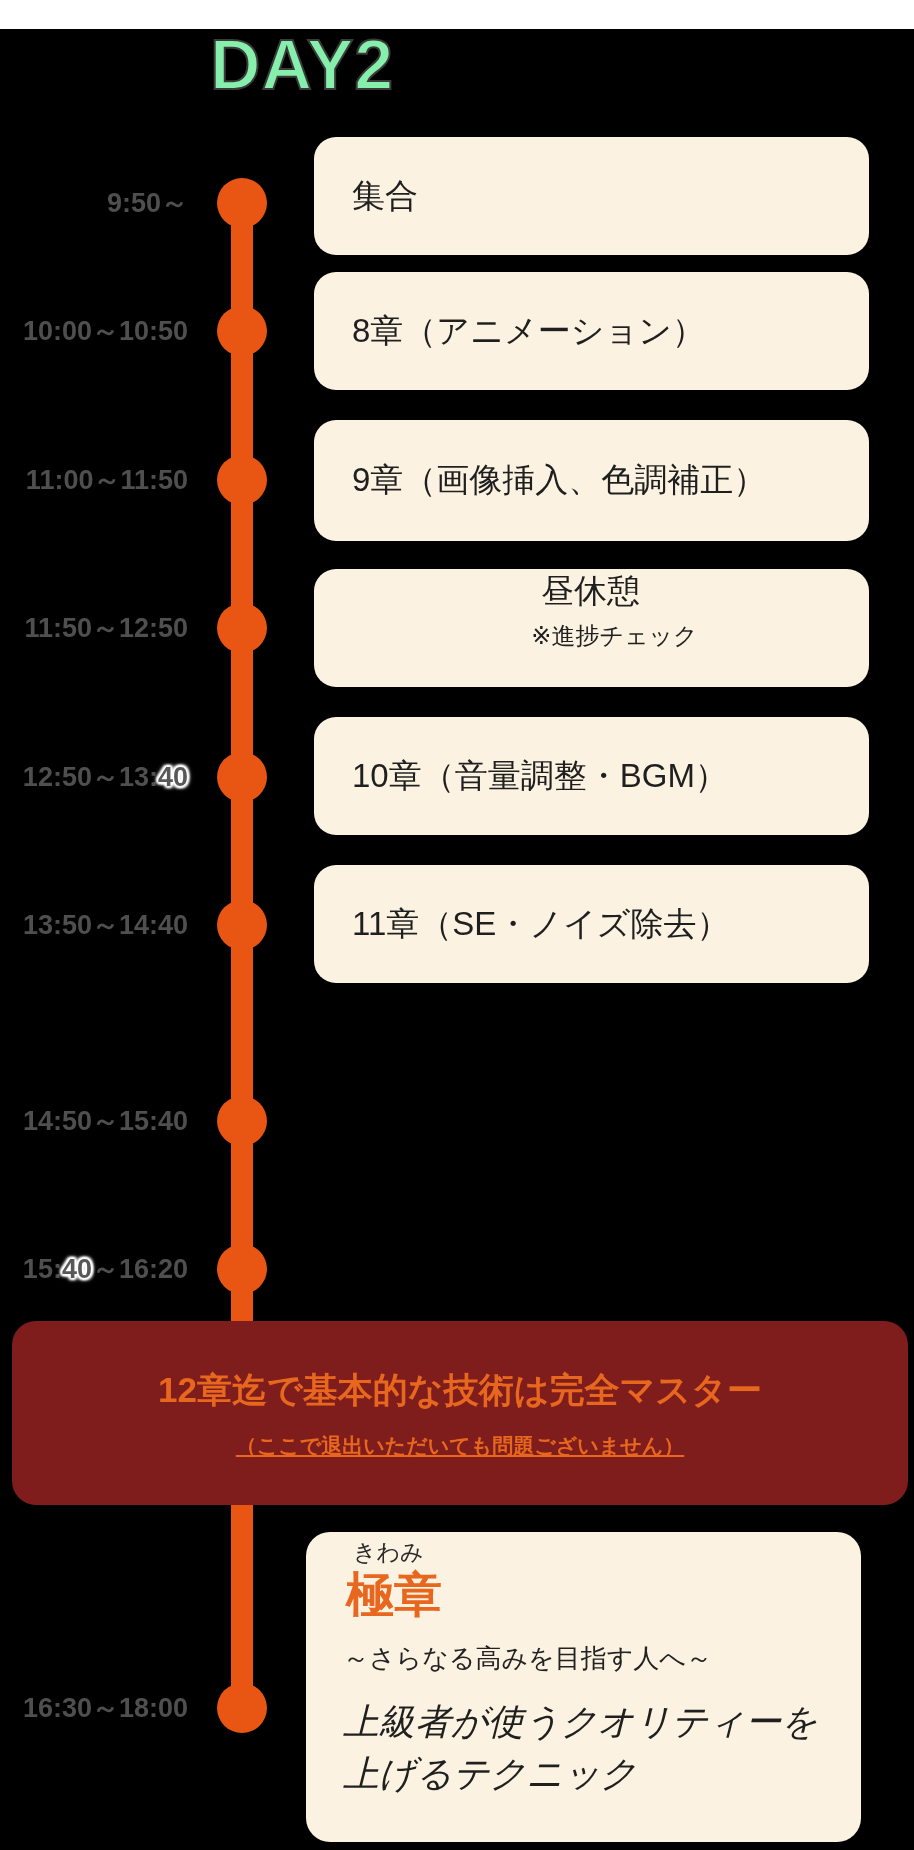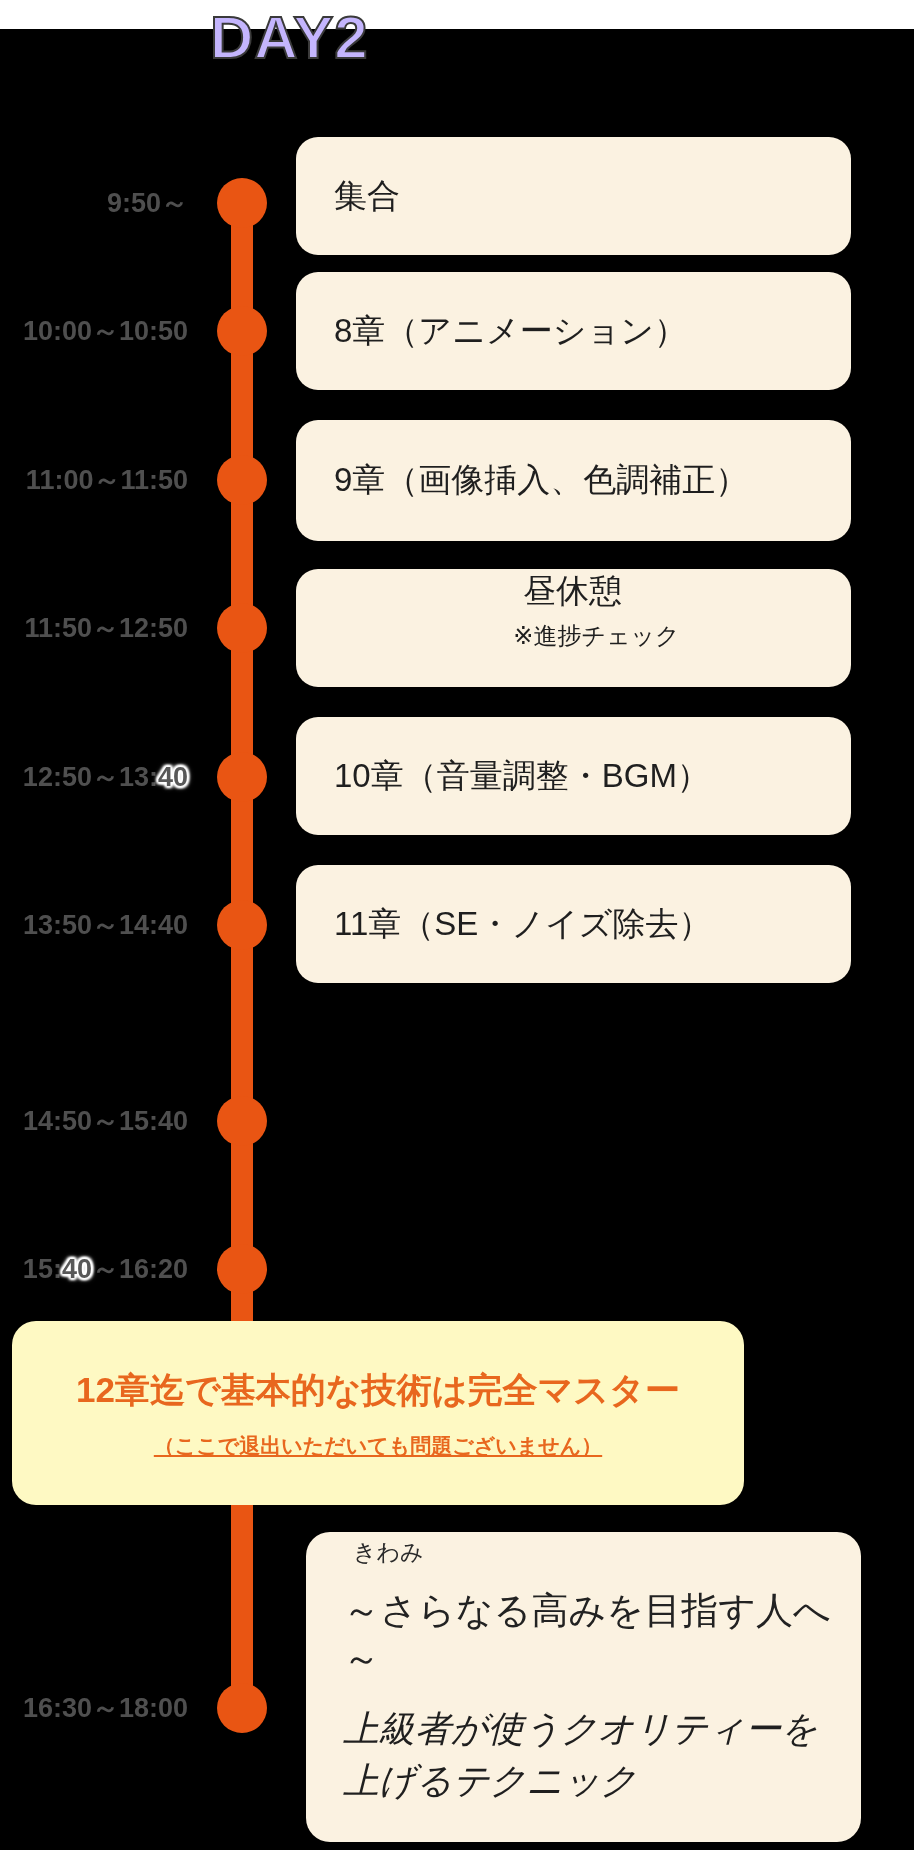--- a/index.html
+++ b/index.html
@@ -3,22 +3,22 @@
 <meta charset="utf-8">
 <style>
   html,body{margin:0;padding:0;background:#000;}
   .stage{
     position:relative;width:914px;height:1850px;margin:0 auto;
     background:#000;overflow:hidden;
     font-family:"Liberation Sans","DejaVu Sans",sans-serif;
   }
   .white-strip{position:absolute;left:0;top:0;width:914px;height:29px;background:#ffffff;}
   .day-title{
-    position:absolute;left:210px;top:8px;margin:0;
-    font-size:60px;font-weight:900;letter-spacing:1px;color:#c4b5fd;
+    position:absolute;left:210px;top:30px;margin:0;
+    font-size:70px;font-weight:900;letter-spacing:1px;color:#86efac;
     -webkit-text-stroke:2px #3A3A3A;line-height:1;
   }
   
   .tl-line{position:absolute;left:231px;top:203px;width:22px;height:1505px;background:#E95513;}
   .dot{position:absolute;left:217px;width:50px;height:50px;border-radius:50%;background:#E95513;}
   .d1{top:178px}.d2{top:306px}.d3{top:455px}.d4{top:603px}.d5{top:752px}
   .d6{top:900px}.d7{top:1096px}.d8{top:1244px}.d9{top:1683px}
   
   .time{
     position:absolute;left:0;width:188px;height:32px;line-height:32px;
@@ -28,50 +28,50 @@
   .t6{top:909px}.t7{top:1105px}.t8{top:1253px}.t9{top:1692px}
   .halo{
     color:#585858;
     text-shadow:
       2px 0 2px #fff,-2px 0 2px #fff,0 2px 2px #fff,0 -2px 2px #fff,
       2px 2px 3px #fff,-2px 2px 3px #fff,2px -2px 3px #fff,-2px -2px 3px #fff,
       0 0 6px #fff;
   }
   
   .card{
-    position:absolute;left:296px;width:555px;background:#FBF2E1;border-radius:22px;
+    position:absolute;left:314px;width:555px;background:#FBF2E1;border-radius:22px;
     display:flex;align-items:center;box-sizing:border-box;padding:0 40px 0 38px;
     color:#1F1F1F;font-size:33px;font-weight:500;
   }
   .c1{top:137px;height:118px}
   .c2{top:272px;height:118px}
   .c3{top:420px;height:121px}
   .c4{top:569px;height:118px}
   .c5{top:717px;height:118px}
   .c6{top:865px;height:118px}
   .c7{top:1014px;height:214px;font-size:34px;line-height:1.42;}
   .card .note{font-size:24px;margin-left:48px;color:#1F1F1F;align-self:center;padding-top:6px;}
   .c4{align-items:baseline;flex-direction:column;}
   .c4{align-items:center;}
   
   .banner{
-    position:absolute;left:12px;top:1321px;width:732px;height:184px;background:#fef9c3;
+    position:absolute;left:12px;top:1321px;width:896px;height:184px;background:#7f1d1d;
     border-radius:24px;display:flex;flex-direction:column;align-items:center;justify-content:center;
     gap:18px;box-sizing:border-box;
   }
   .banner-title{font-size:35px;font-weight:bold;color:#E8671E;white-space:nowrap;}
   .banner-sub{font-size:21px;font-weight:600;color:#E8671E;white-space:nowrap;text-decoration:underline;}
   
   .final-card{
     position:absolute;left:306px;top:1532px;width:555px;height:310px;background:#FBF2E1;
     border-radius:24px;box-sizing:border-box;padding:7px 30px 0 37px;color:#1F1F1F;
   }
   .furigana{font-size:23px;color:#2B2B2B;margin-left:10px;line-height:1.2;}
   .final-title{font-size:48px;font-weight:bold;color:#E8671E;line-height:1.15;margin-left:3px;}
-  .final-sub{font-size:37px;margin-top:20px;line-height:1.3;color:#222222;}
+  .final-sub{font-size:26px;margin-top:20px;line-height:1.3;color:#222222;}
   .final-body{font-size:36px;margin-top:20px;line-height:1.45;color:#1F1F1F;font-style:italic;}
 </style>
 </head>
 <body>
 
 <div class="stage">
   <div class="white-strip"></div>
   <h1 class="day-title">DAY2</h1>
 
   <div class="tl-line"></div>
@@ -116,16 +116,17 @@
       <span>11章（SE・ノイズ除去）</span>
     </div>
 
   <div class="banner">
     <div class="banner-title">12章迄で基本的な技術は完全マスター</div>
     <div class="banner-sub">（ここで退出いただいても問題ございません）</div>
   </div>
 
   <div class="final-card">
     <div class="furigana">きわみ</div>
+    <div class="final-title">極章</div>
     <div class="final-sub">～さらなる高みを目指す人へ～</div>
     <div class="final-body">上級者が使うクオリティーを上げるテクニック</div>
   </div>
 </div>
 
 </body></html>

